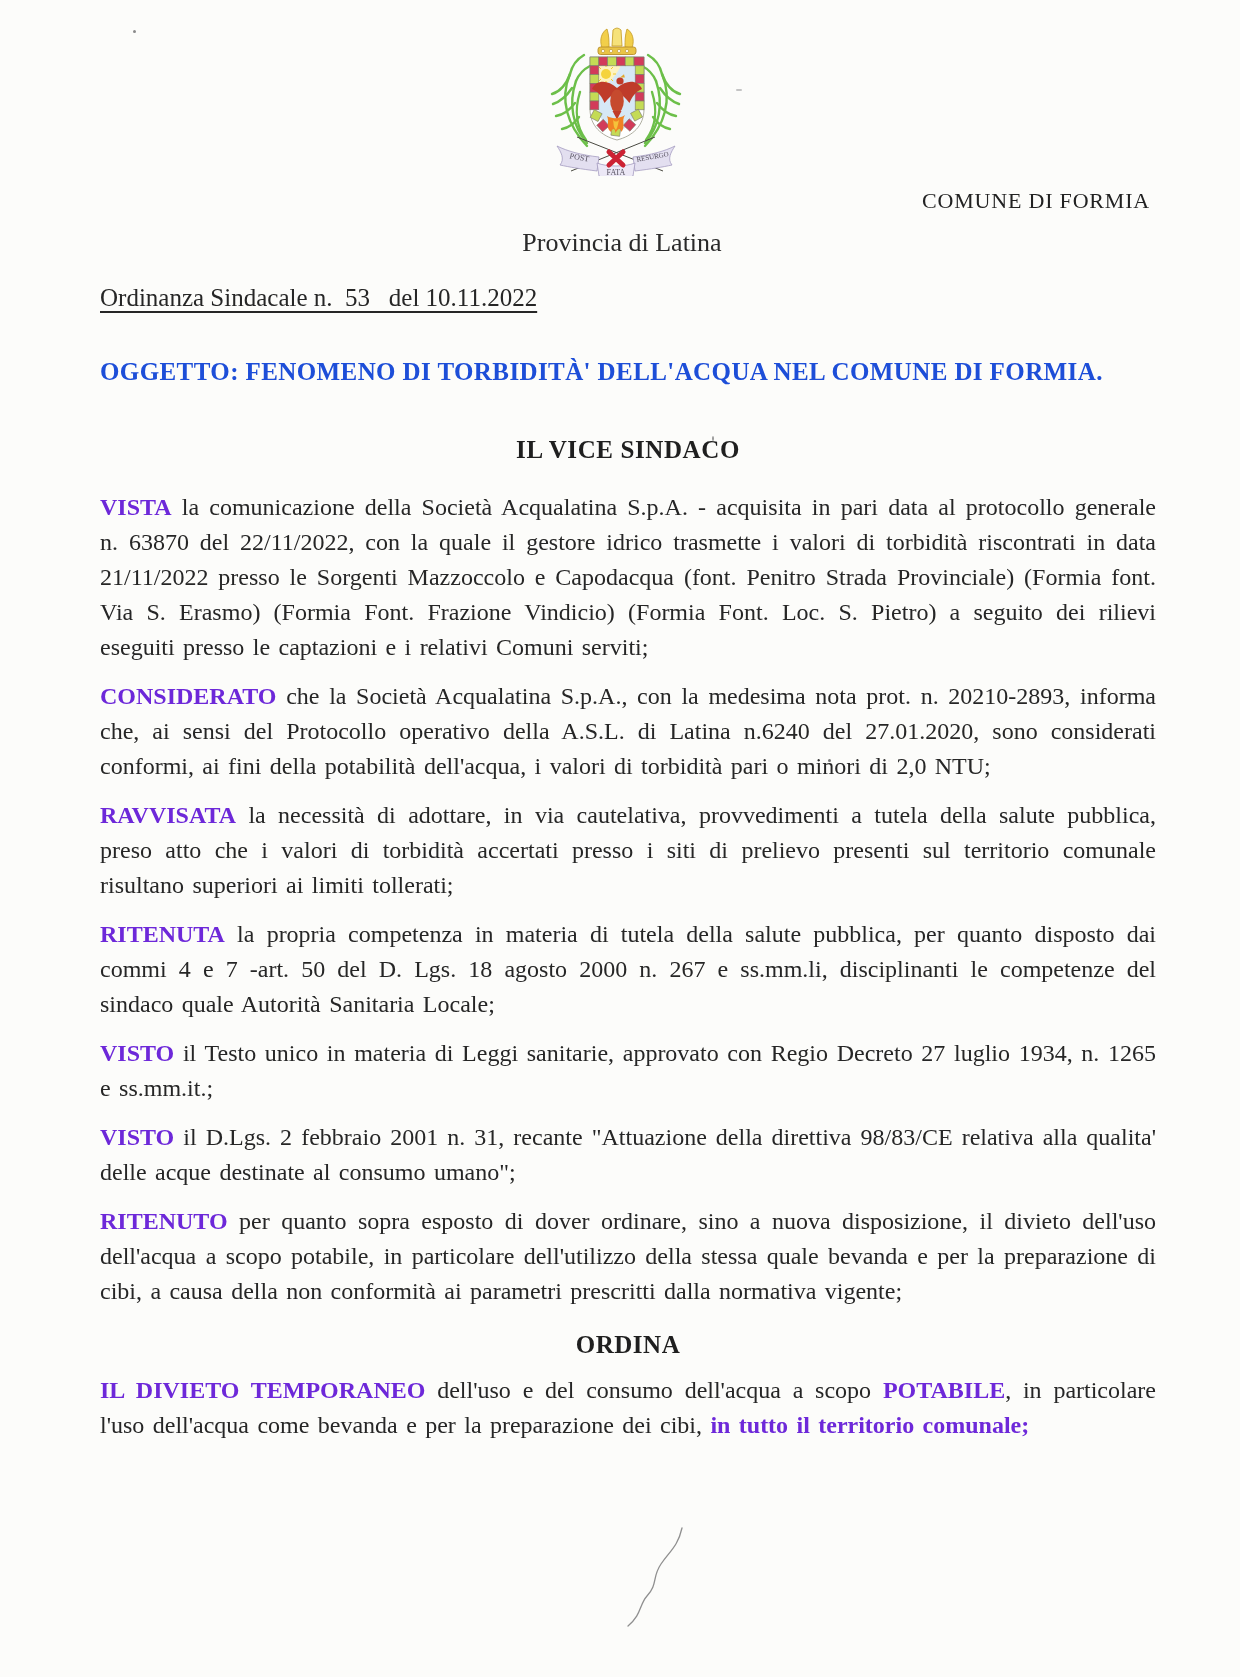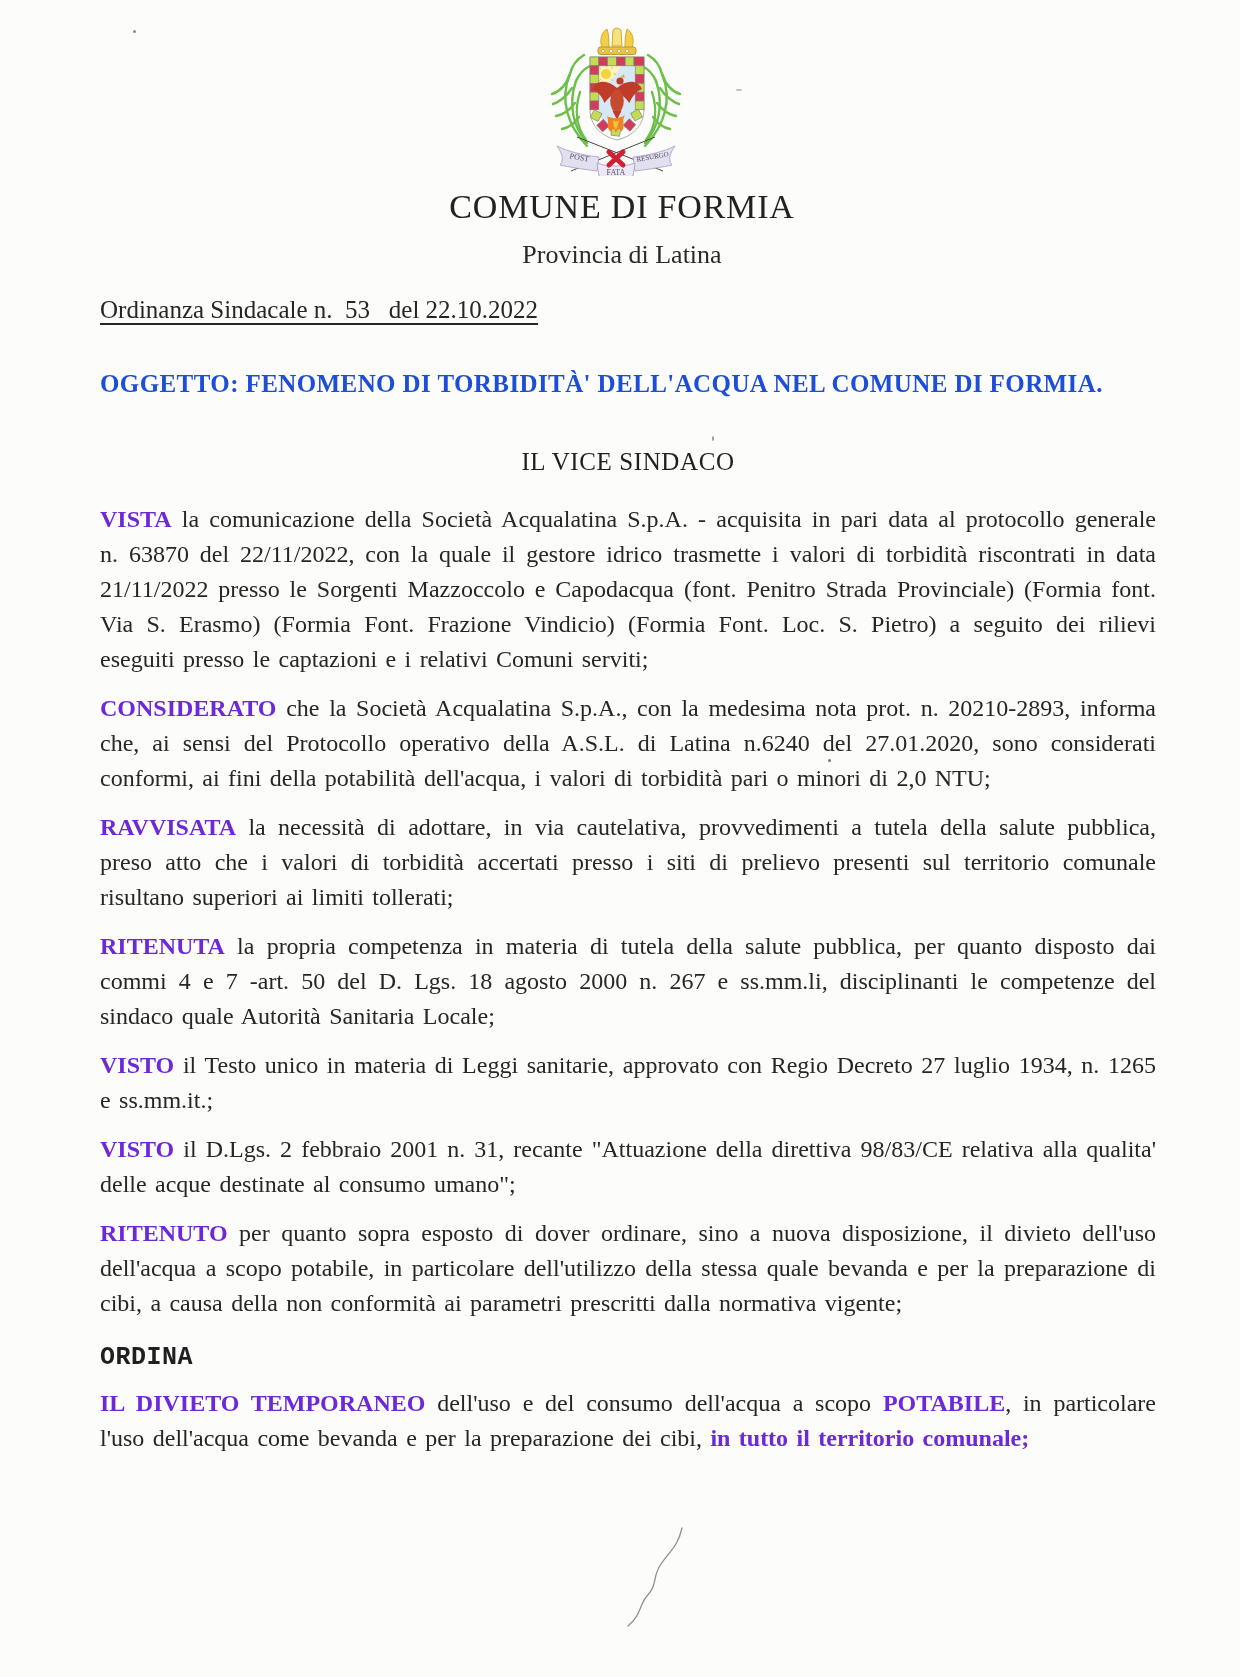--- a/index.html
+++ b/index.html
@@ -8,51 +8,51 @@
     width:1240px;height:1677px;
     background:#fcfcfa;
     font-family:"Liberation Serif", serif;
     color:#262626;
     box-sizing:border-box;
     padding:24px 84px 0 100px;
     overflow:hidden;
   }
   .emblem-wrap{text-align:center;margin:0 auto;transform:translateX(-12px);}
   .muni{
-    text-align:center;font-size:34px;letter-spacing:0.8px;
+    text-align:right;font-size:22px;letter-spacing:0.8px;
     margin-top:8px;color:#222;transform:translateX(-6px);
   }
   .prov{
     text-align:center;font-size:26px;margin-top:14px;color:#2a2a2a;
     transform:translateX(-6px);
   }
   .ord{
     margin-top:26px;font-size:25px;white-space:pre-wrap;
     display:inline-block;
     text-decoration:underline;
     text-underline-offset:5px;
   }
   .subject{
     margin-top:46px;font-size:25px;font-weight:bold;letter-spacing:0.4px;
     color:#1d4ed8;
   }
   .issuer{
-    margin-top:50px;text-align:center;font-size:25px;font-weight:normal;
+    margin-top:50px;text-align:center;font-size:25px;font-weight:bold;
     letter-spacing:0.6px;color:#1f1f1f;
   }
   p.body{
     font-size:24px;line-height:35px;text-align:justify;
     margin:14px 0 0 0;word-spacing:0.10em;
   }
   p.body.first{margin-top:26px;}
   p.body b{font-weight:bold;color:#6d28d9;}
   .u{text-underline-offset:3px;}
   .ordina{
-    text-align:left;font-weight:bold;font-size:25px;
-    margin:22px 0 6px 0;letter-spacing:0.5px;color:#1f1f1f;font-family:Liberation Mono, monospace;
+    text-align:center;font-weight:bold;font-size:25px;
+    margin:22px 0 6px 0;letter-spacing:0.5px;color:#1f1f1f;
   }
   .squiggle{position:absolute;left:612px;top:1520px;}
   .speck{position:absolute;border-radius:50%;background:#8a8a8a;}
   .speck.s1{left:133px;top:30px;width:3px;height:3px;}
   .speck.s2{left:736px;top:89px;width:6px;height:2px;border-radius:2px;background:#c4c4c4;}
   .speck.s3{left:712px;top:436px;width:2px;height:5px;background:#9a9a9a;}
   .speck.s4{left:828px;top:759px;width:3px;height:3px;background:#777;}
 </style>
 </head>
 <body>
@@ -176,21 +176,21 @@
         <text x="112" y="135" font-size="7" fill="#55505e" text-anchor="middle" transform="rotate(-10 112 135)">RESURGO</text>
         <text x="75" y="151" font-size="8" fill="#55505e" text-anchor="middle">FATA</text>
       </g>
     </svg>
   </div>
 
   <div class="muni">COMUNE DI FORMIA</div>
   <div class="prov">Provincia di Latina</div>
 
   <div>
-    <span class="ord">Ordinanza Sindacale n.  53   del 22.10.2022</span>
+    <span class="ord">Ordinanza Sindacale n.  53   del 10.11.2022</span>
   </div>
 
   <div class="subject">OGGETTO: FENOMENO DI TORBIDITÀ' DELL'ACQUA NEL COMUNE DI FORMIA.</div>
 
   <div class="issuer">IL VICE SINDACO</div>
 
   <p class="body first"><b>VISTA</b><span> la comunicazione della Società Acqualatina S.p.A. - acquisita in pari data al protocollo generale n. 63870 del 22/11/2022, con la quale il gestore idrico trasmette i valori di torbidità riscontrati in data 21/11/2022 presso le Sorgenti Mazzoccolo e Capodacqua (font. Penitro Strada Provinciale) (Formia font. Via S. Erasmo) (Formia Font. Frazione Vindicio) (Formia Font. Loc. S. Pietro) a seguito dei rilievi eseguiti presso le captazioni e i relativi Comuni serviti;</span></p>
 
   <p class="body"><b>CONSIDERATO</b><span> che la Società Acqualatina S.p.A., con la medesima nota prot. n. 20210-2893, informa che, ai sensi del Protocollo operativo della A.S.L. di Latina n.6240 del 27.01.2020, sono considerati conformi, ai fini della potabilità dell'acqua, i valori di torbidità pari o minori di 2,0 NTU;</span></p>
 

